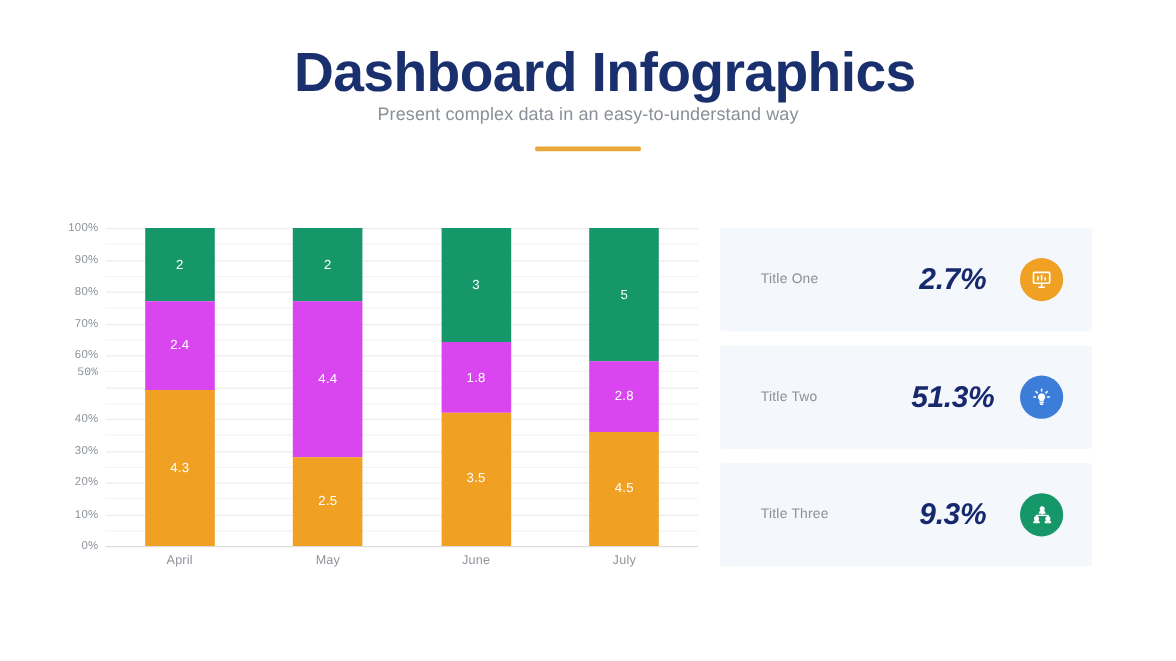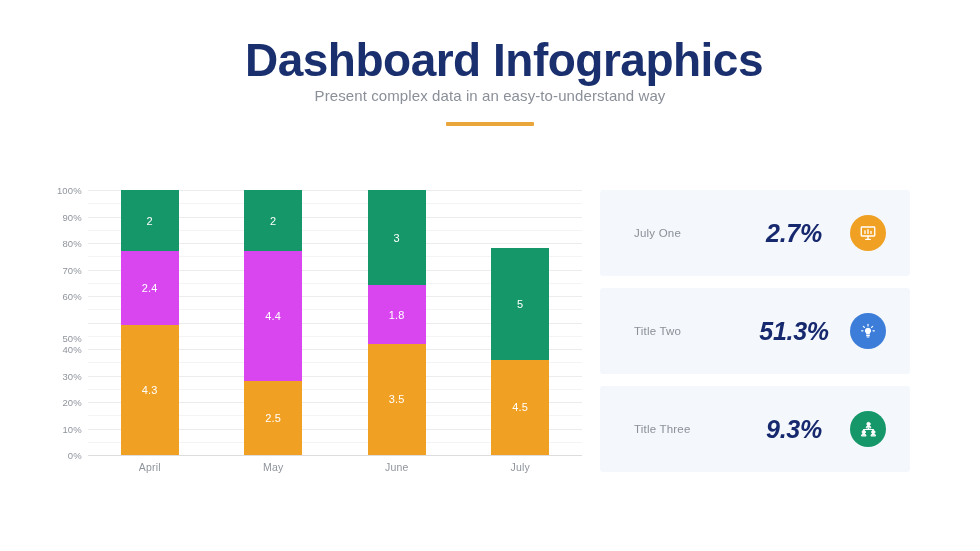--- a/index.html
+++ b/index.html
@@ -198,21 +198,21 @@
 <div class="content">
 
   <div class="chart-panel">
     <div class="chart-area">
       <div class="y-axis">
           <div class="y-tick" style="top: 0px;">100%</div>
           <div class="y-tick" style="top: 26.5px;">90%</div>
           <div class="y-tick" style="top: 53px;">80%</div>
           <div class="y-tick" style="top: 79.5px;">70%</div>
           <div class="y-tick" style="top: 106px;">60%</div>
-          <div class="y-tick" style="top: 148px;">50%</div>
+          <div class="y-tick" style="top: 120px; font-family: Liberation Mono, monospace;">50%</div>
           <div class="y-tick" style="top: 159px;">40%</div>
           <div class="y-tick" style="top: 185.5px;">30%</div>
           <div class="y-tick" style="top: 212px;">20%</div>
           <div class="y-tick" style="top: 238.5px;">10%</div>
           <div class="y-tick" style="top: 265px;">0%</div>
         </div>
       <div class="gridlines">
           <div class="gridline baseline" style="top: 265px;"></div>
           <div class="gridline minor" style="top: 251.75px;"></div>
           <div class="gridline" style="top: 238.5px;"></div>
@@ -246,35 +246,36 @@
             <div class="seg seg-blue" style="height: 129.85px;">4.4</div>
             <div class="seg seg-orange" style="height: 74.2px;">2.5</div>
           </div>
           <div class="bar-col">
             <div class="seg seg-green" style="height: 95.4px;">3</div>
             <div class="seg seg-blue" style="height: 58.3px;">1.8</div>
             <div class="seg seg-orange" style="height: 111.3px;">3.5</div>
           </div>
           <div class="bar-col">
             <div class="seg seg-green" style="height: 111.3px;">5</div>
+            <div class="seg seg-blue" style="height: 58.3px;">2.8</div>
             <div class="seg seg-orange" style="height: 95.4px;">4.5</div>
           </div>
         </div>
     </div>
     <div class="x-axis">
         <div class="x-tick">April</div>
         <div class="x-tick">May</div>
         <div class="x-tick">June</div>
         <div class="x-tick">July</div>
       </div>
   </div>
 
   <div class="cards-panel">
       <div class="stat-card">
-        <div class="card-title">July One</div>
+        <div class="card-title">Title One</div>
         <div class="card-value">2.7%</div>
         <div class="card-icon icon-orange">
           <svg width="18" height="18" viewBox="0 0 24 24" fill="none" stroke="#ffffff" stroke-width="1.8" stroke-linecap="round" stroke-linejoin="round">
             <rect x="3" y="4" width="18" height="12" rx="1"></rect>
             <line x1="8" y1="12.5" x2="8" y2="9"></line>
             <line x1="12" y1="12.5" x2="12" y2="7.5"></line>
             <line x1="16" y1="12.5" x2="16" y2="10"></line>
             <line x1="12" y1="16" x2="12" y2="20"></line>
             <line x1="9" y1="20.5" x2="15" y2="20.5"></line>
           </svg>

